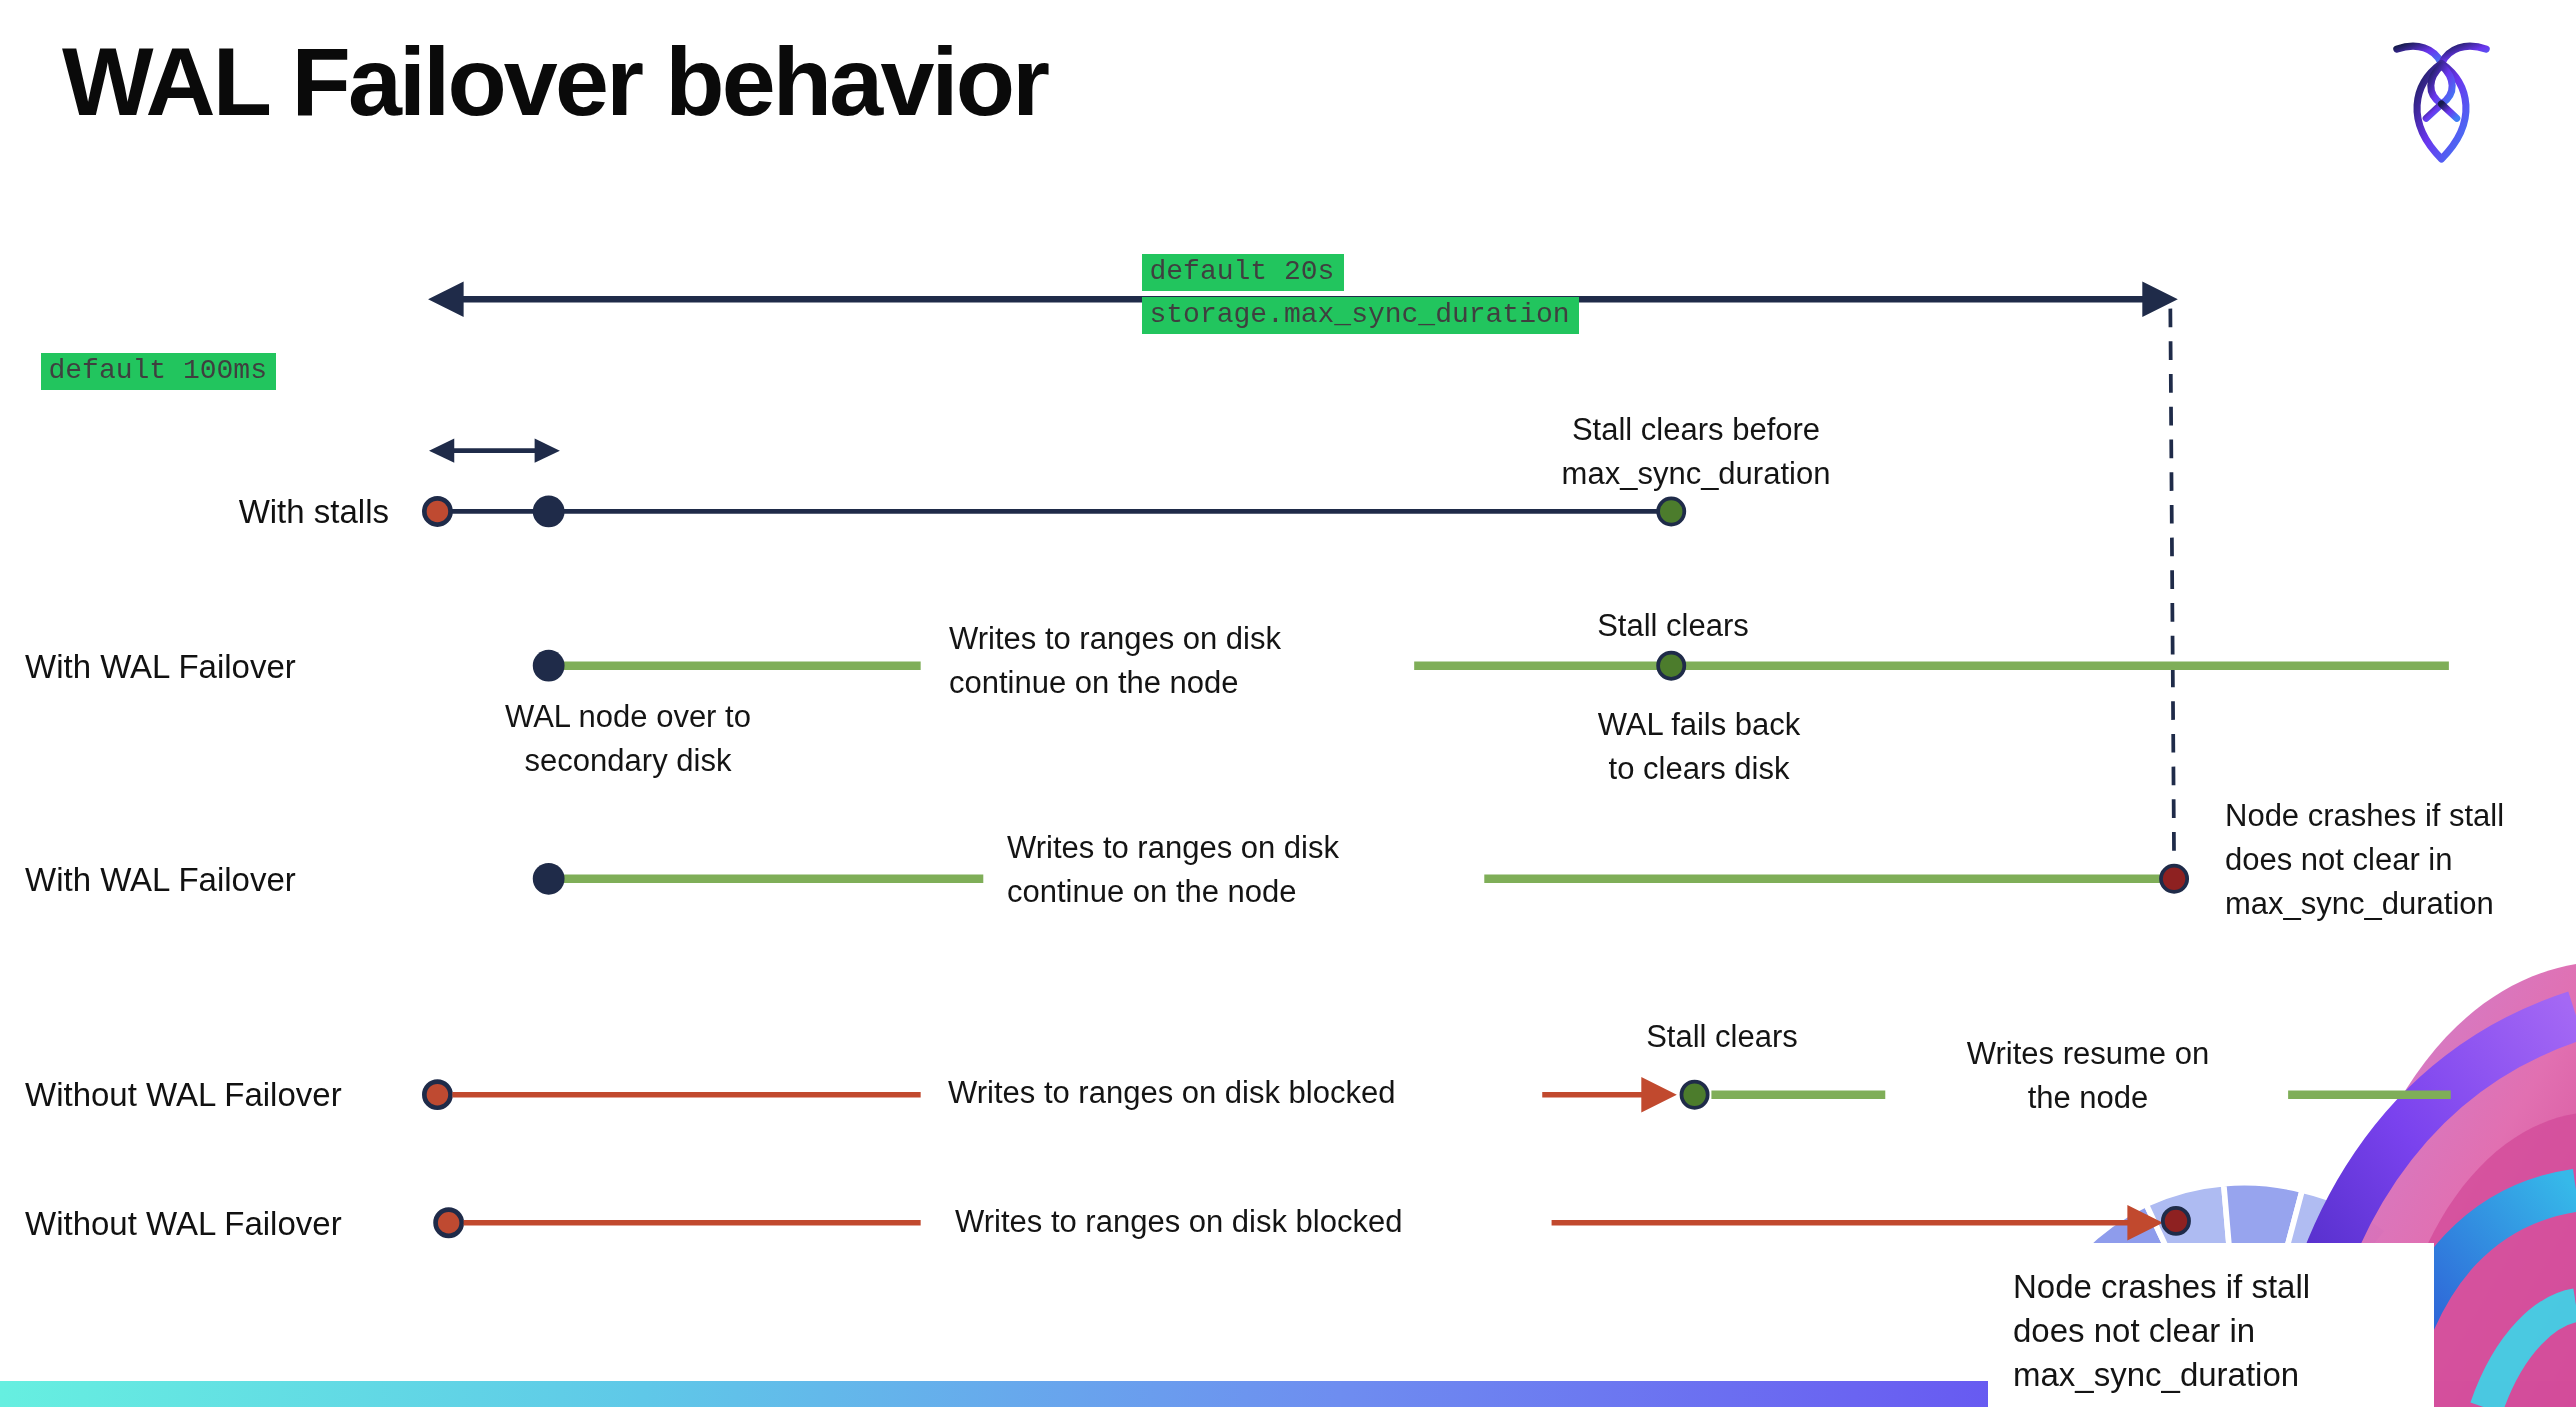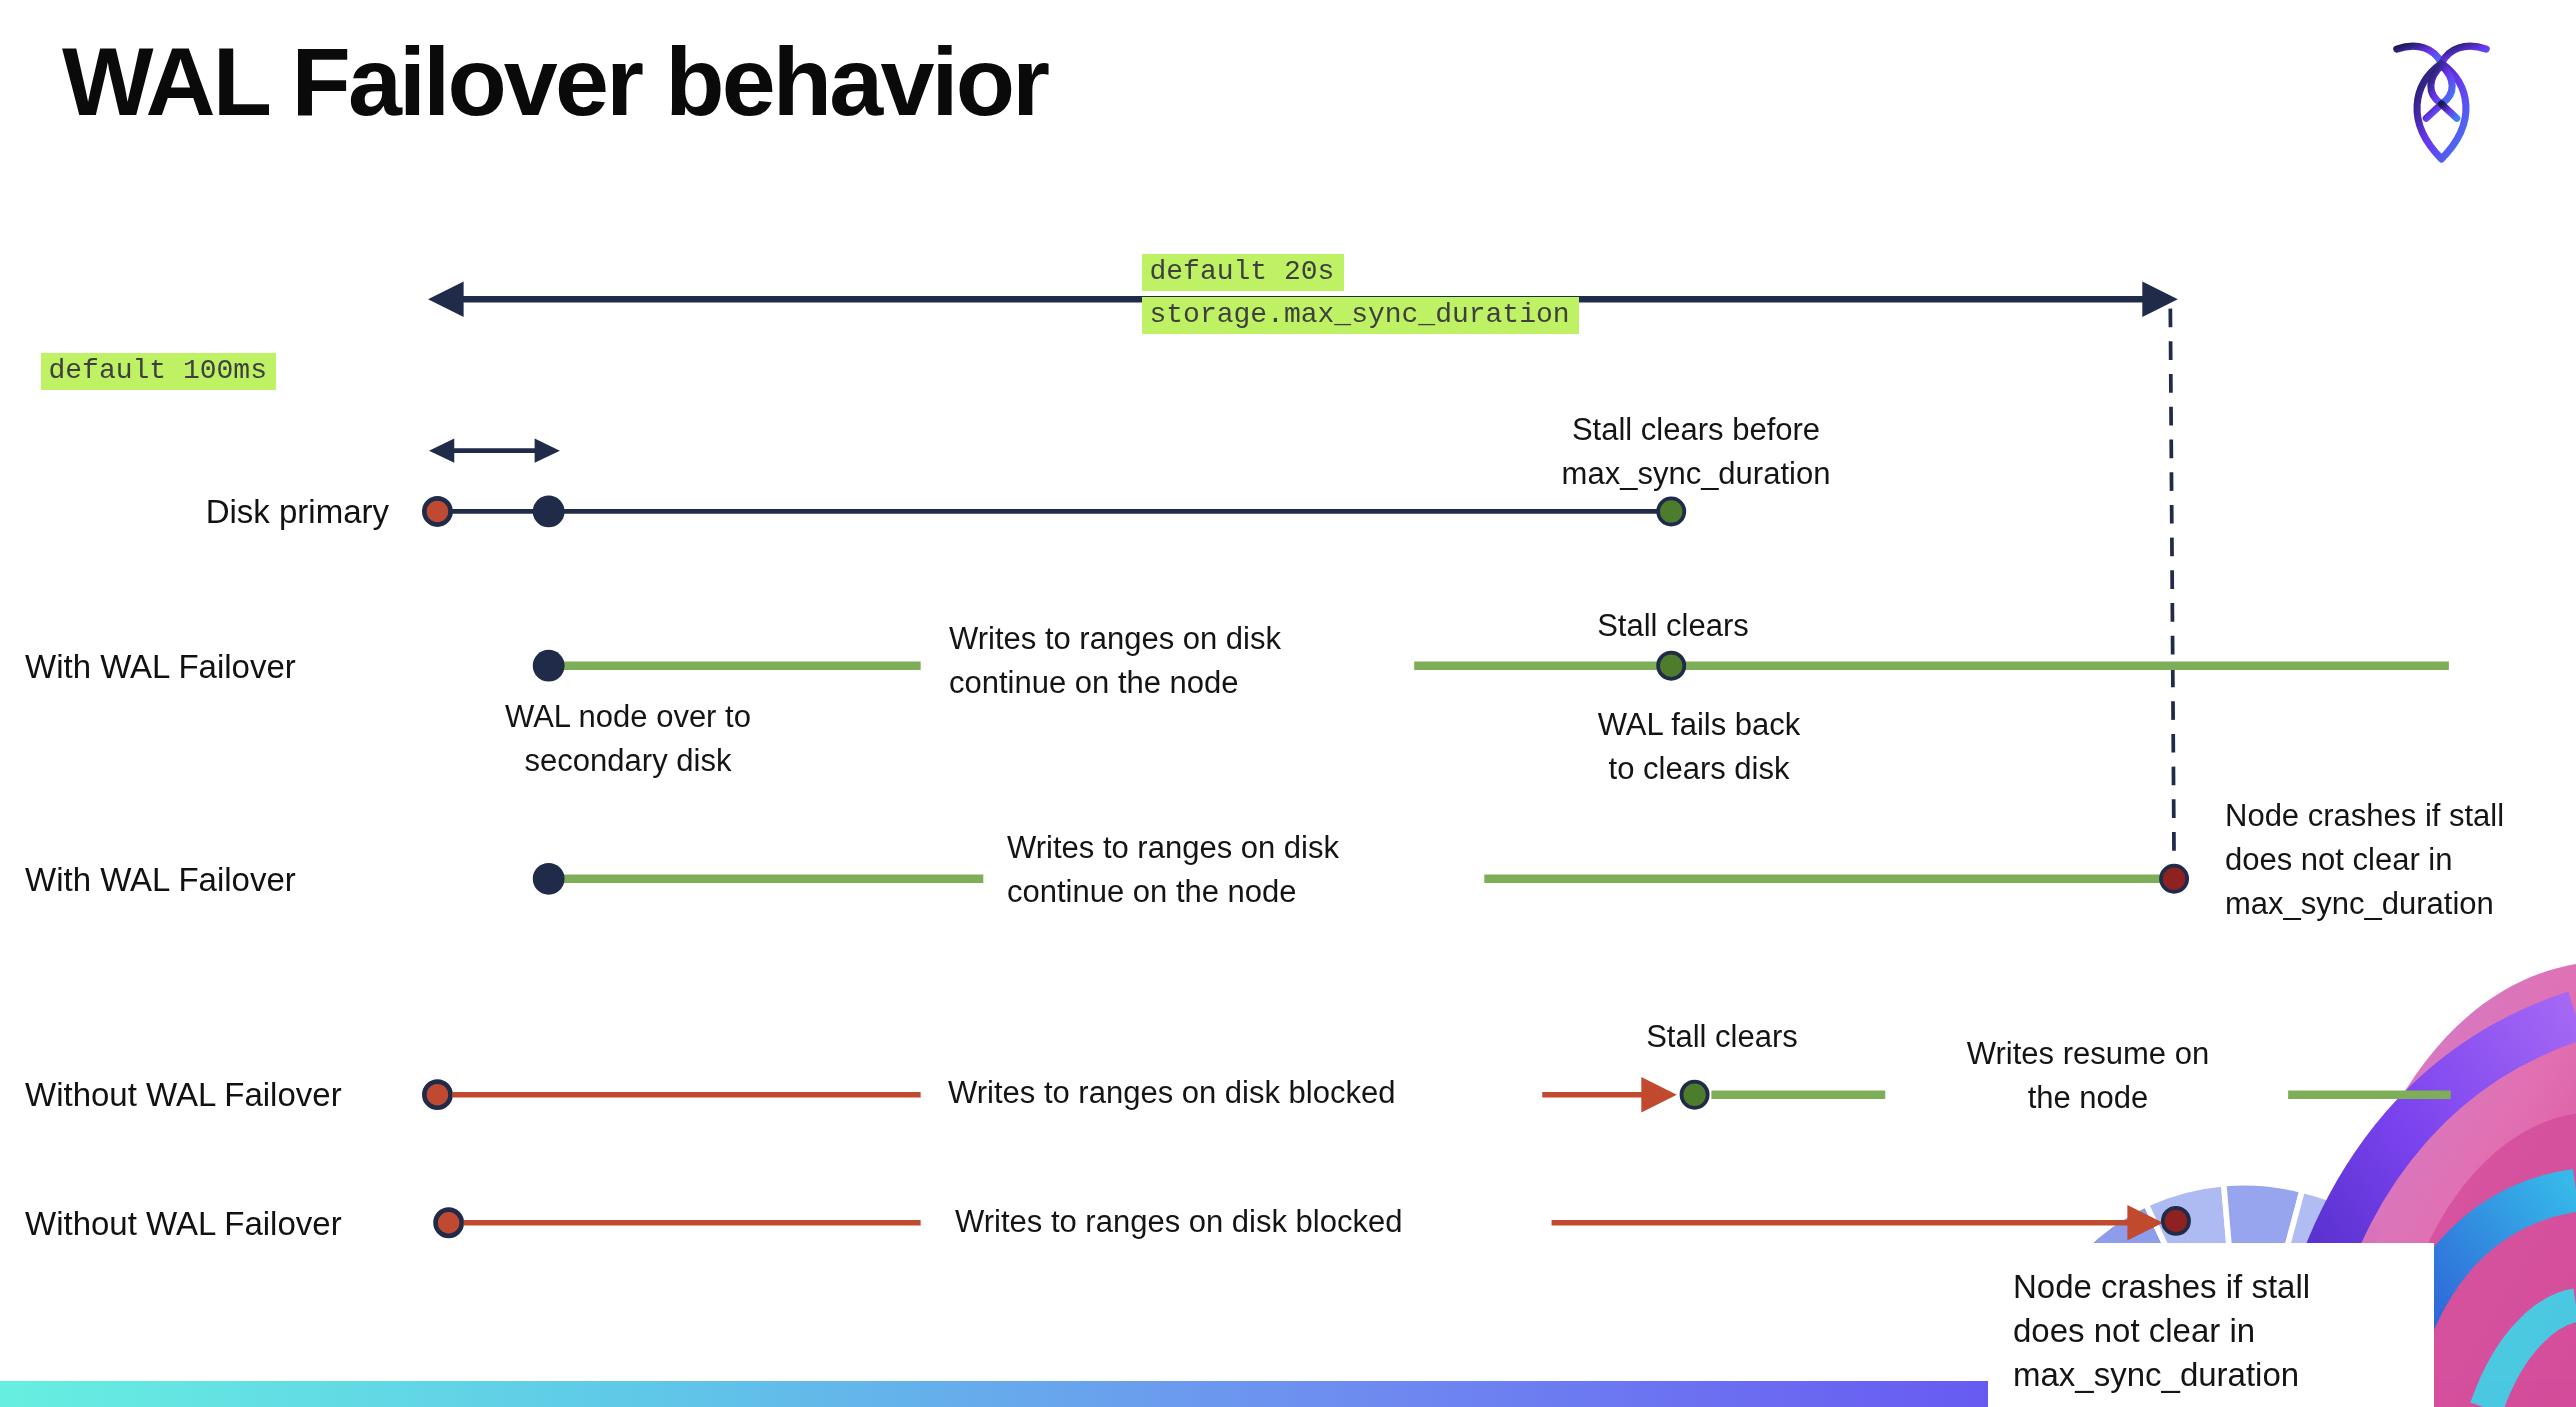--- a/index.html
+++ b/index.html
@@ -5,21 +5,21 @@
   html,body{margin:0;padding:0;background:#ffffff;}
   #stage{position:relative;width:2576px;height:1408px;background:#ffffff;overflow:hidden;
          font-family:"Liberation Sans",sans-serif;}
   .t{position:absolute;font-size:31px;color:#141414;line-height:44px;white-space:nowrap;}
   .center{transform:translateX(-50%);text-align:center;}
   .rowlab{font-size:33px;color:#111;}
   #title{position:absolute;left:62px;top:26px;font-size:97px;font-weight:bold;
          letter-spacing:-2.8px;color:#0a0a0a;}
   .mono-label{position:absolute;display:flex;flex-direction:column;align-items:flex-start;gap:6.5px;}
   .mono-label span{font-family:"Liberation Mono",monospace;font-size:28px;color:#3f3f3f;
-         background:#bef264;padding:1.9px 9.3px 3.7px 7.5px;white-space:pre;}
+         background:#22c55e;padding:1.9px 9.3px 3.7px 7.5px;white-space:pre;}
   #bottom-bar{position:absolute;left:0;top:1381px;width:2576px;height:27px;
          background:linear-gradient(90deg,#66efe0 0%,#5fc8e8 25%,#6e8df0 52%,#6a64f1 72%,#5b2ff2 100%);}
   #art{position:absolute;left:1963px;top:922px;width:613px;height:486px;}
   #diagram{position:absolute;left:0;top:0;width:2576px;height:1408px;}
   #crash-box{position:absolute;left:1988px;top:1243px;width:446px;height:165px;background:#ffffff;}
   #crash-box .inner{padding:22.4px 0 0 25px;font-size:33px;line-height:44px;color:#141414;}
   #logo{position:absolute;left:2389px;top:39px;width:105px;height:126px;}
 </style>
 </head>
 <body>
@@ -141,21 +141,21 @@
   </svg>
 
   <div class="mono-label" style="left:1142px;top:254px;">
     <span>default 20s</span>
     <span>storage.max_sync_duration</span>
   </div>
   <div class="mono-label" style="left:41px;top:353px;gap:28px;">
     <span>default 100ms</span>
   </div>
 
-  <div class="t rowlab" style="left:0;top:490px;width:389px;text-align:right;">Disk primary</div>
+  <div class="t rowlab" style="left:0;top:490px;width:389px;text-align:right;">With stalls</div>
   <div class="t rowlab" style="left:25px;top:645px;">With WAL Failover</div>
   <div class="t rowlab" style="left:25px;top:858px;">With WAL Failover</div>
   <div class="t rowlab" style="left:25px;top:1073px;">Without WAL Failover</div>
   <div class="t rowlab" style="left:25px;top:1202px;">Without WAL Failover</div>
 
   <div class="t center" style="left:1696px;top:408px;">
     <div>Stall clears before</div>
     <div>max_sync_duration</div>
   </div>
 

